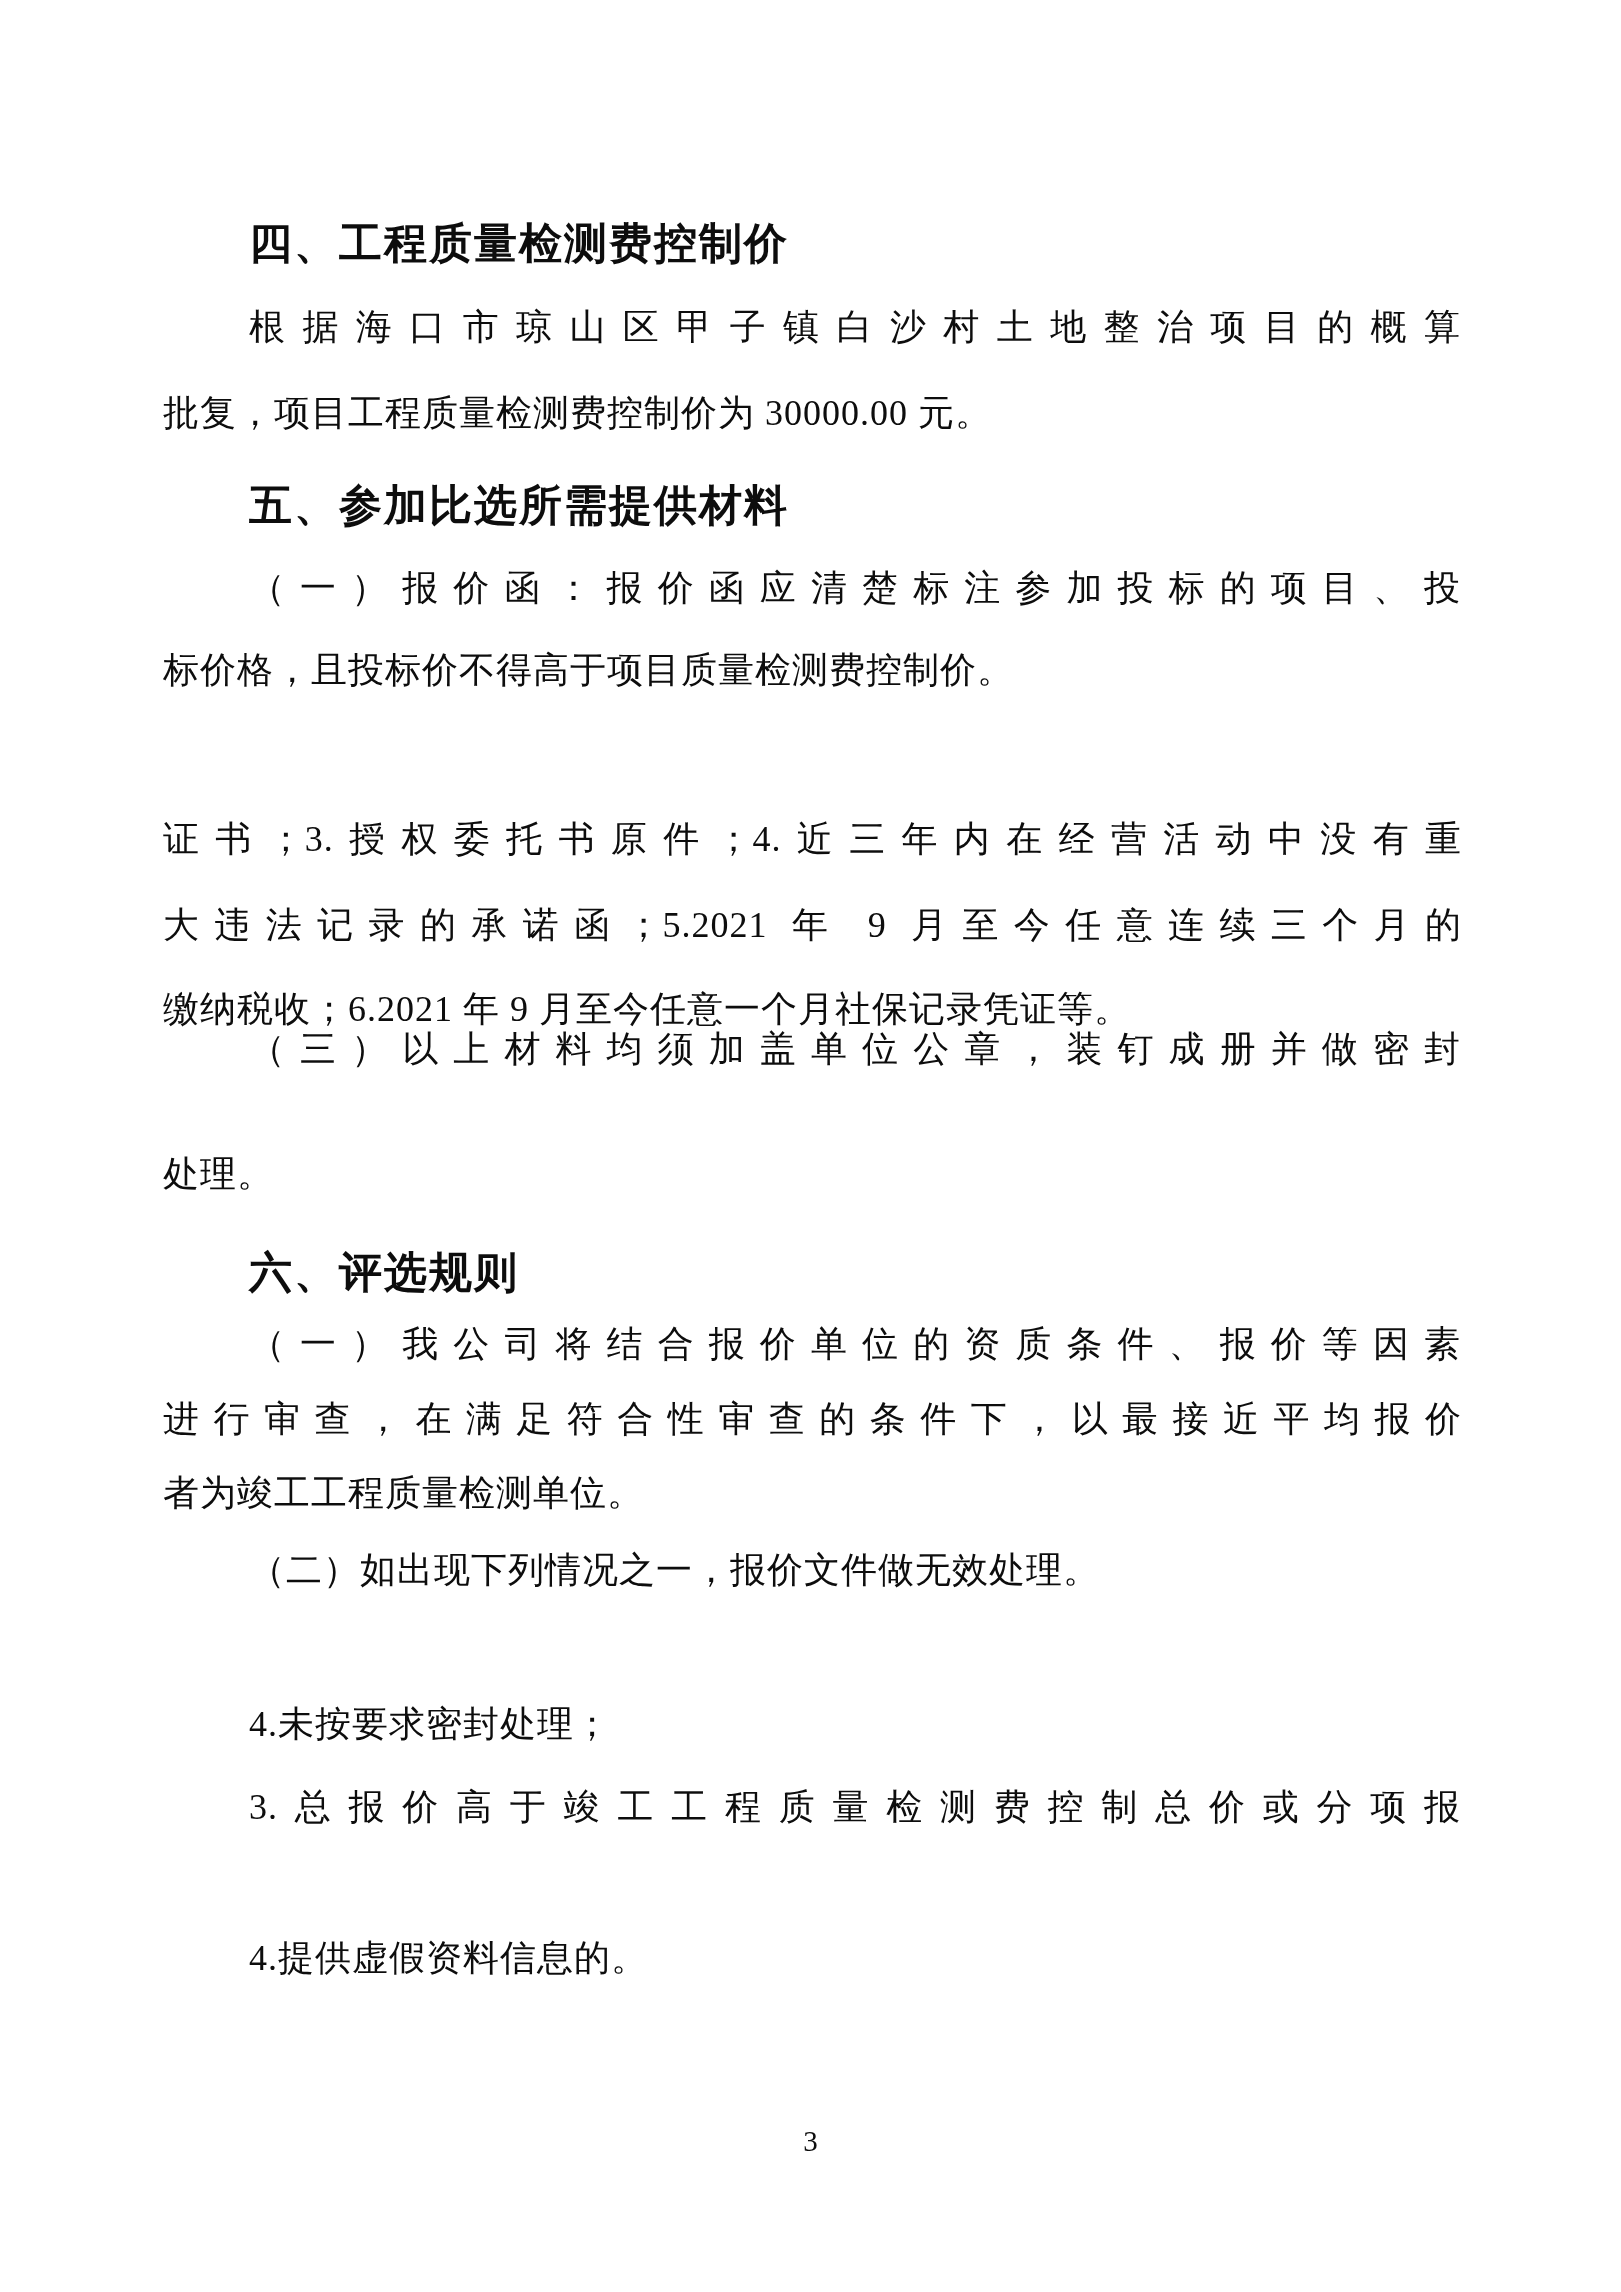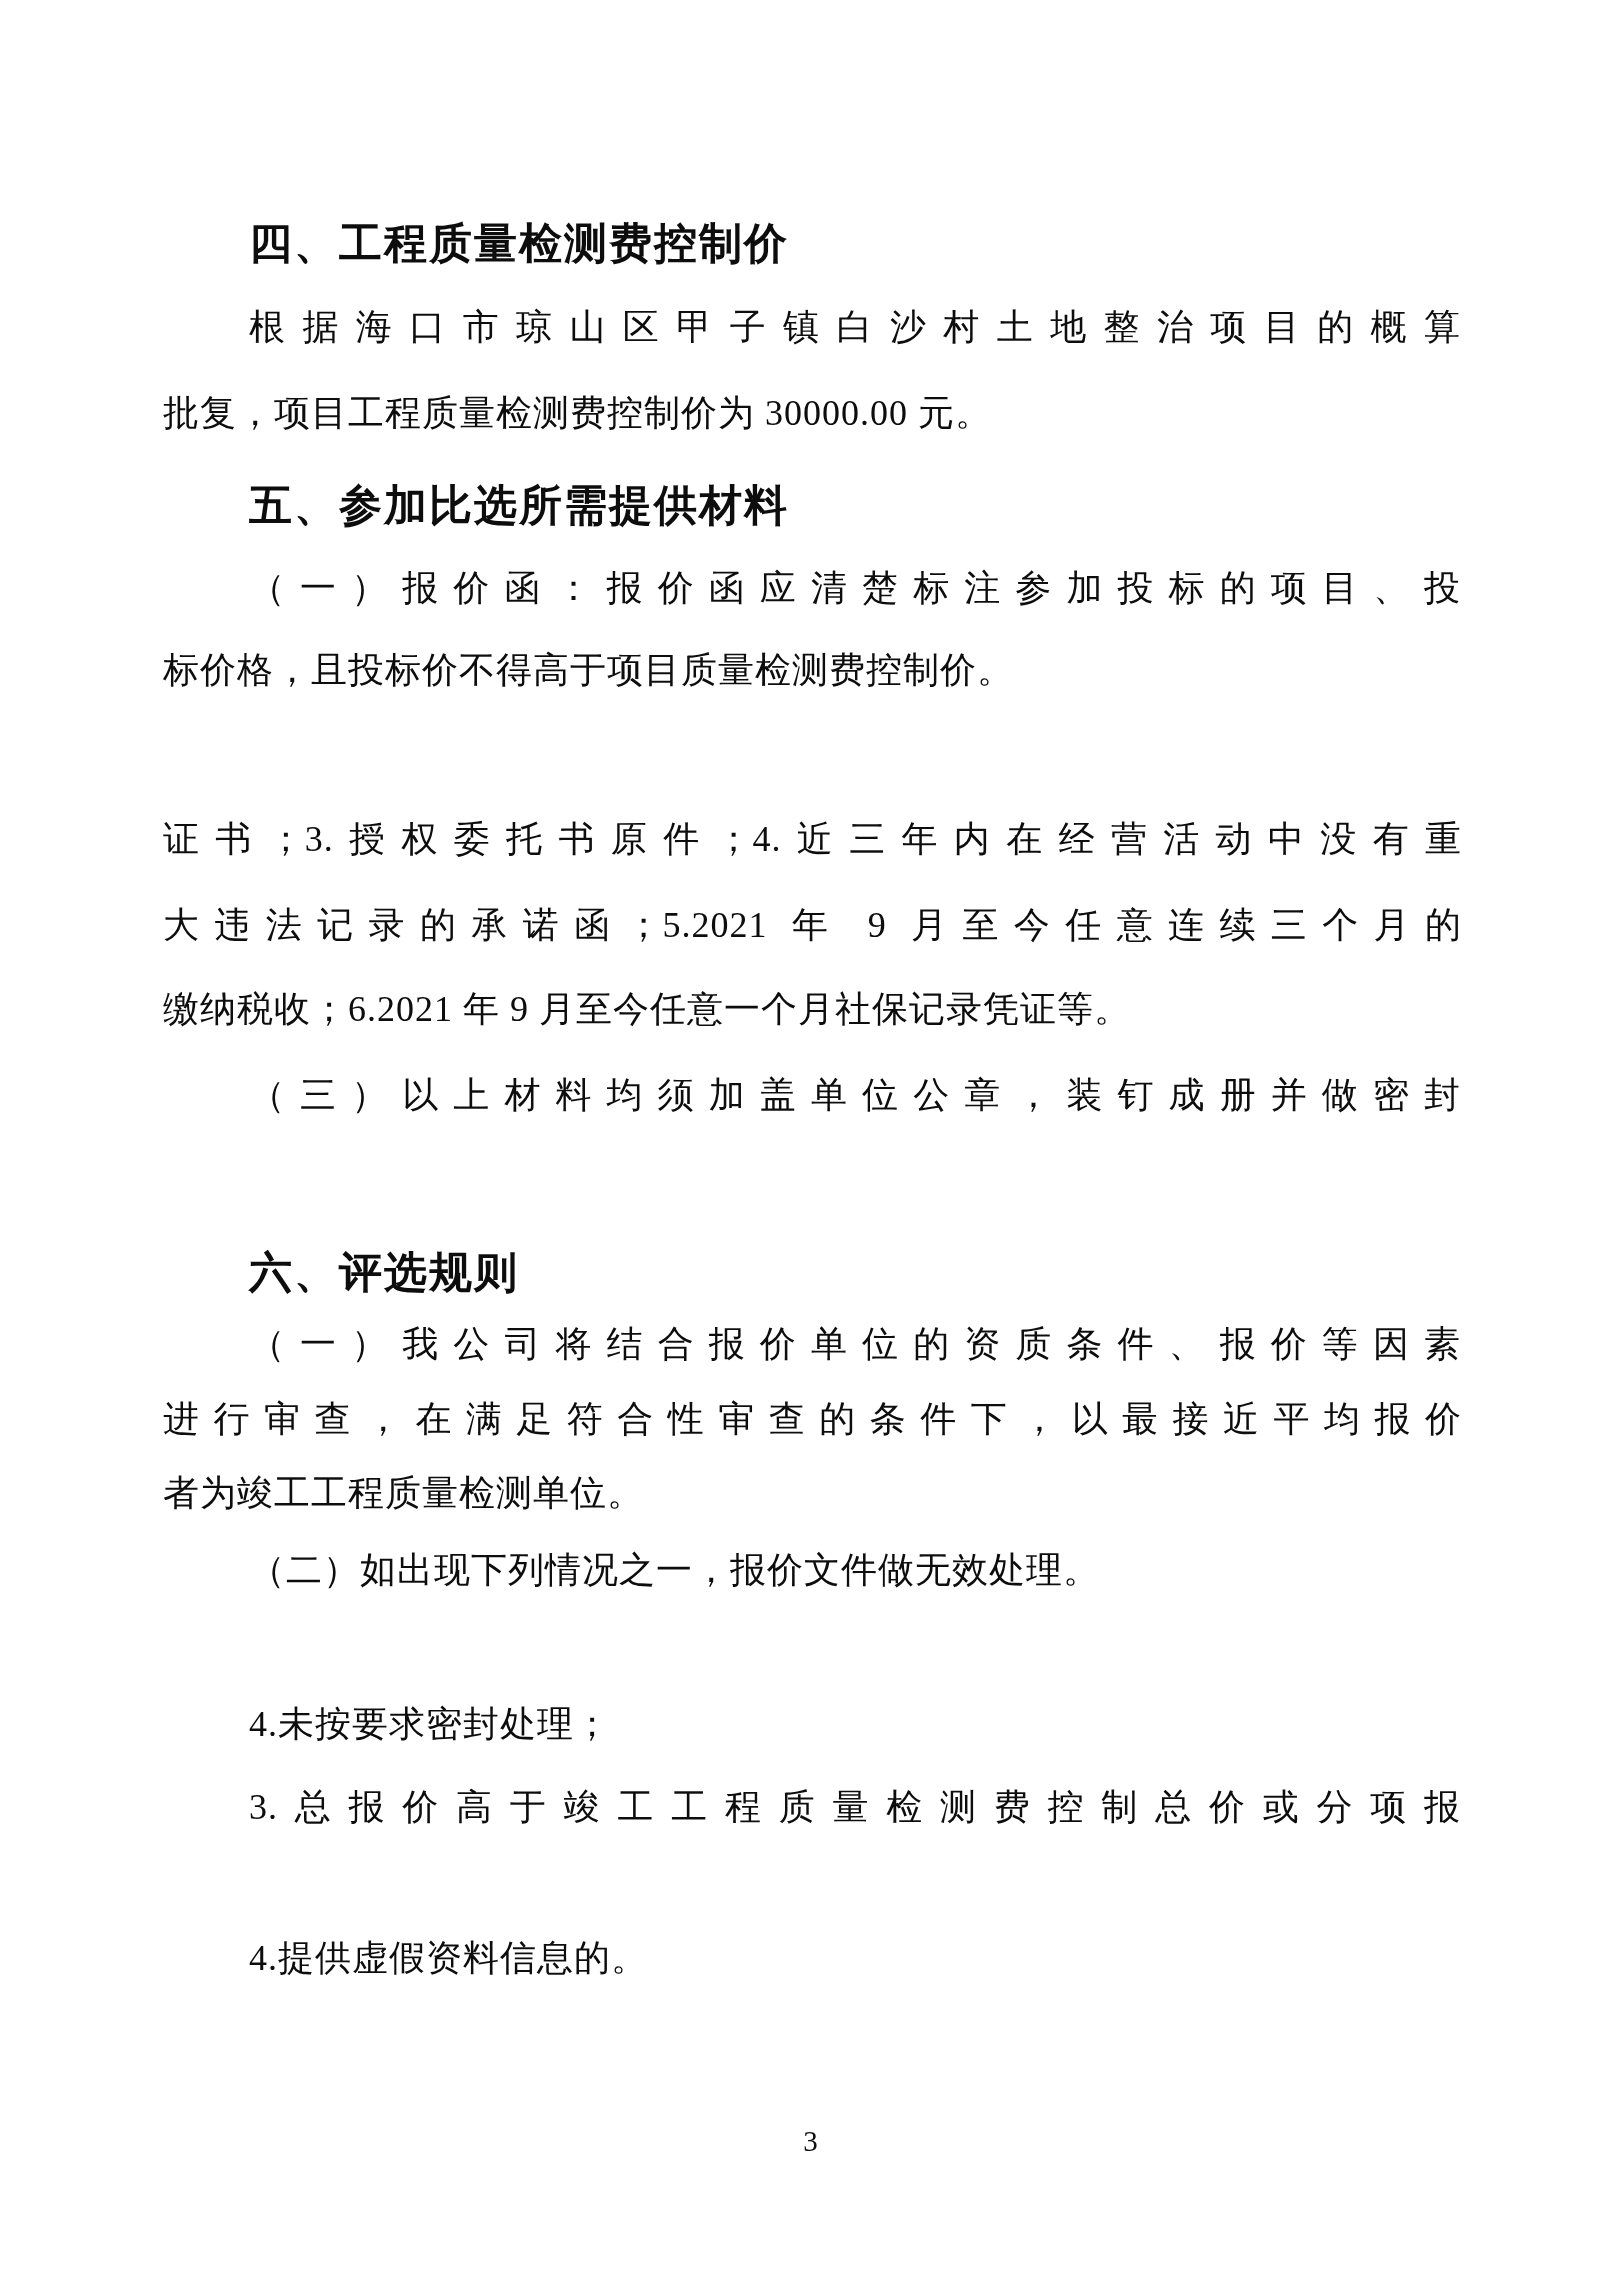--- a/index.html
+++ b/index.html
@@ -62,21 +62,22 @@
 
   <div class="line heading indent" style="top:480px">五、参加比选所需提供材料</div>
 
   <div class="line indent justify" style="top:567px">（一）报价函：报价函应清楚标注参加投标的项目、投</div>
   <div class="line" style="top:649px">标价格，且投标价不得高于项目质量检测费控制价。</div>
 
   <div class="line justify" style="top:818px">证书；3.授权委托书原件；4.近三年内在经营活动中没有重</div>
   <div class="line justify" style="top:904px">大违法记录的承诺函；5.2021 年 9 月至今任意连续三个月的</div>
   <div class="line" style="top:988px">缴纳税收；6.2021 年 9 月至今任意一个月社保记录凭证等。</div>
 
-  <div class="line indent justify" style="top:1074px">（三）以上材料均须加盖单位公章，装钉成册并做密封</div>
+  <div class="line indent justify" style="top:1028px">（三）以上材料均须加盖单位公章，装钉成册并做密封</div>
+  <div class="line" style="top:1153px">处理。</div>
 
   <div class="line heading indent" style="top:1247px">六、评选规则</div>
 
   <div class="line indent justify" style="top:1323px">（一）我公司将结合报价单位的资质条件、报价等因素</div>
   <div class="line" style="top:1472px">者为竣工工程质量检测单位。</div>
   <div class="line justify" style="top:1398px">进行审查，在满足符合性审查的条件下，以最接近平均报价</div>
 
   <div class="line indent" style="top:1549px">（二）如出现下列情况之一，报价文件做无效处理。</div>
 
   <div class="line indent" style="top:1703px">4.未按要求密封处理；</div>

